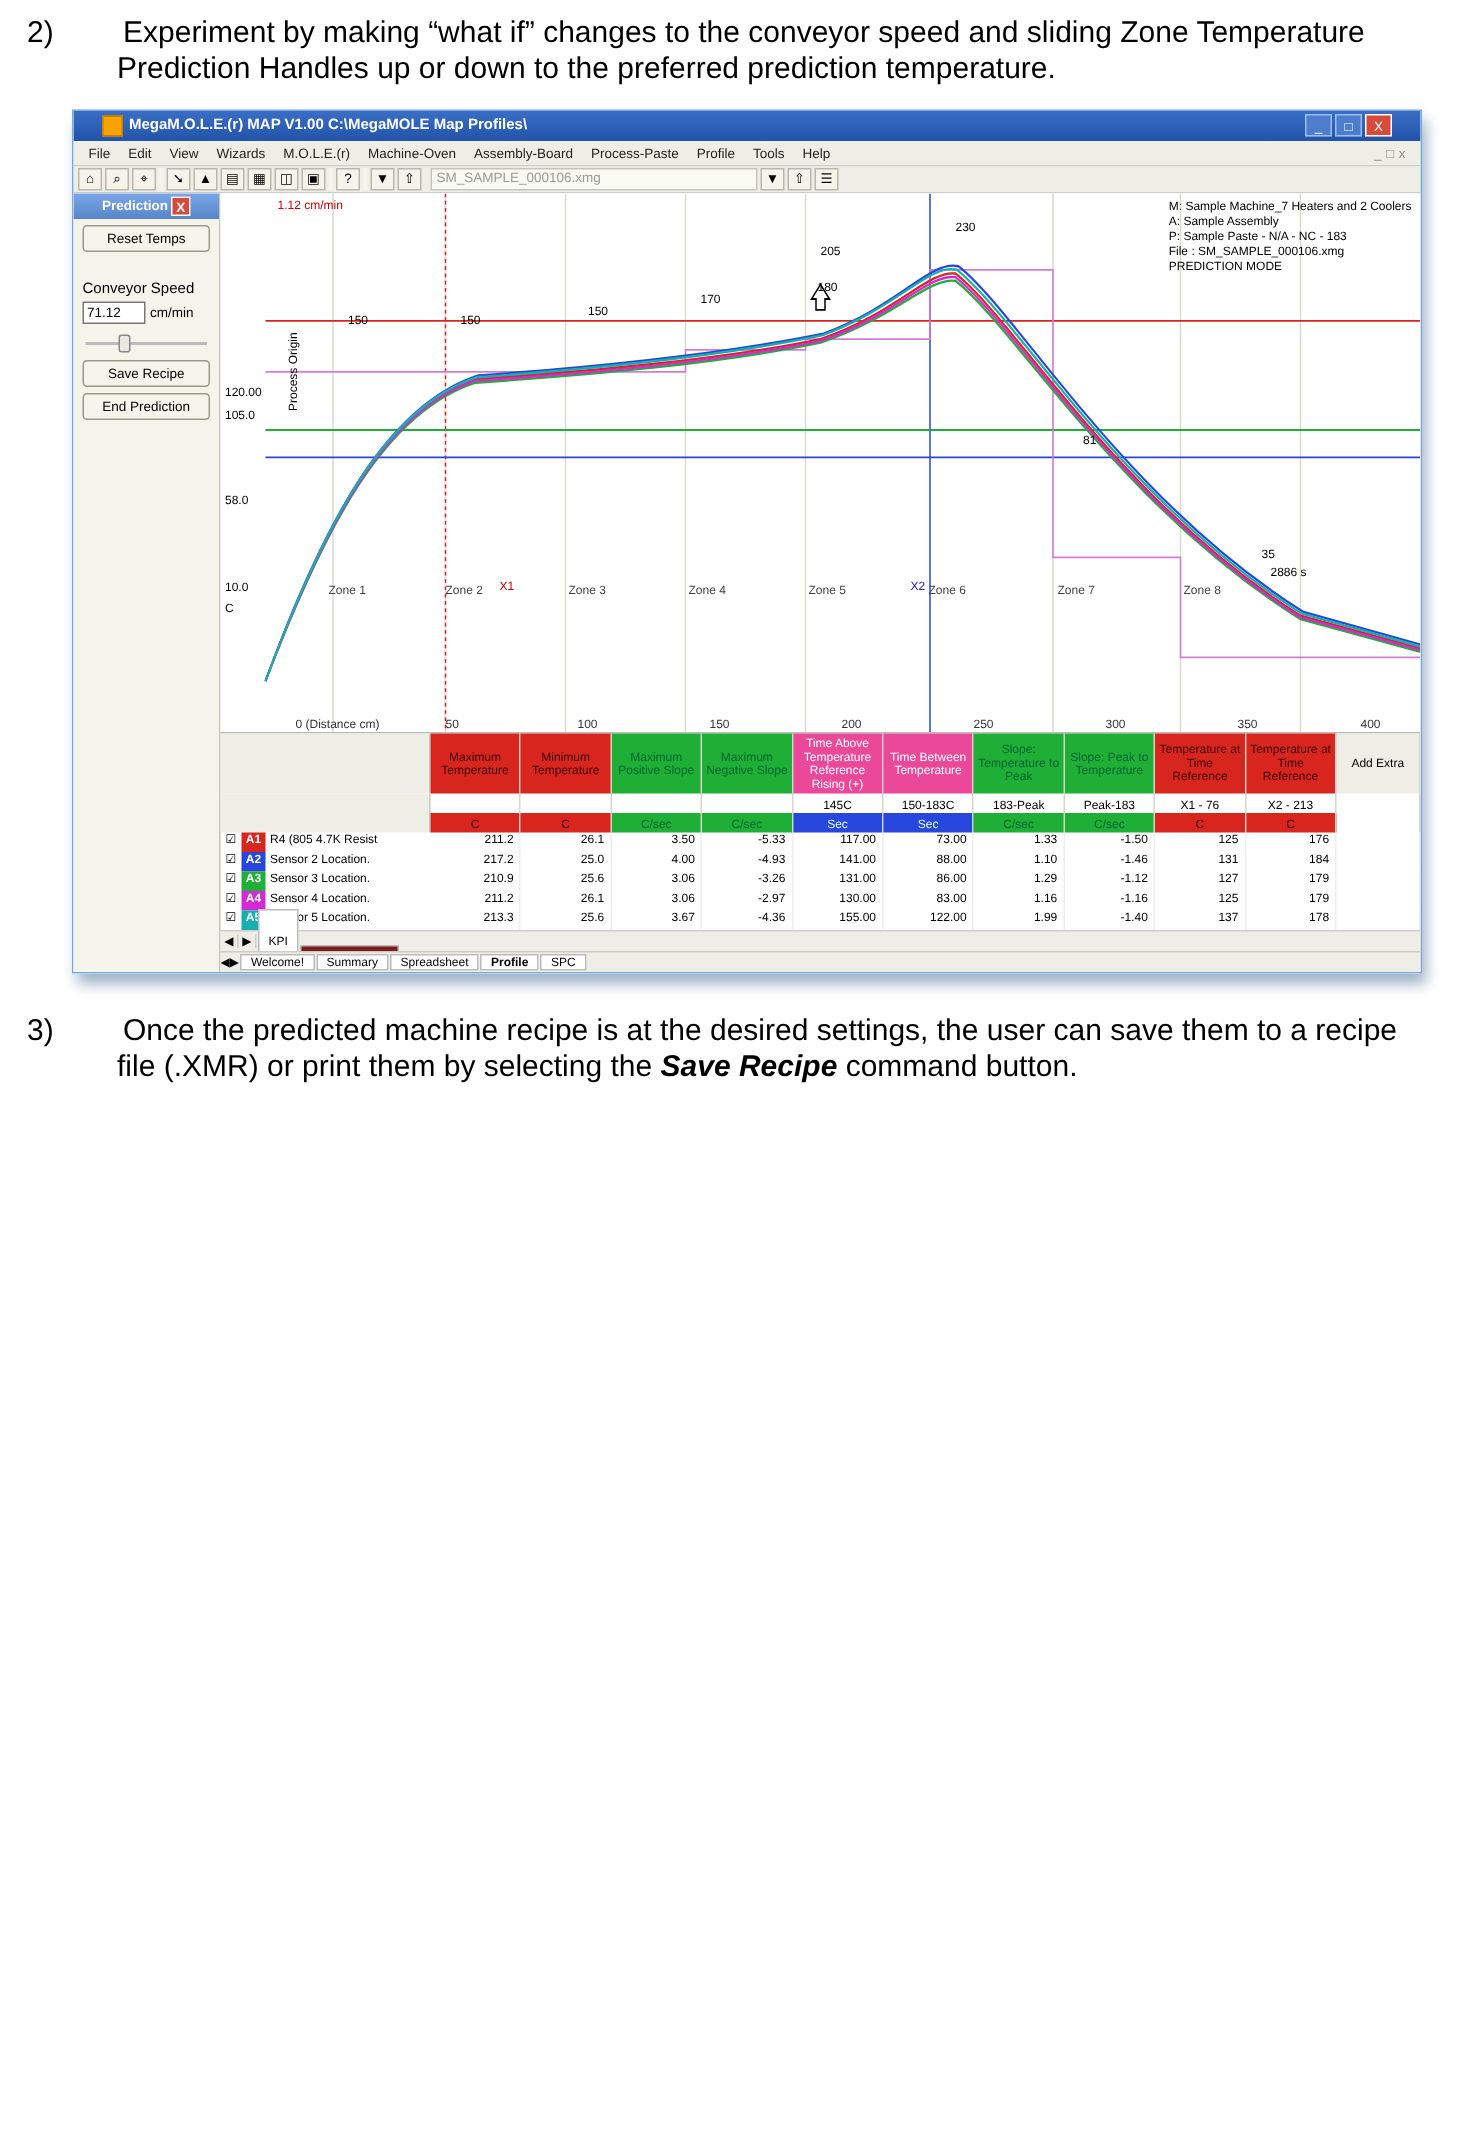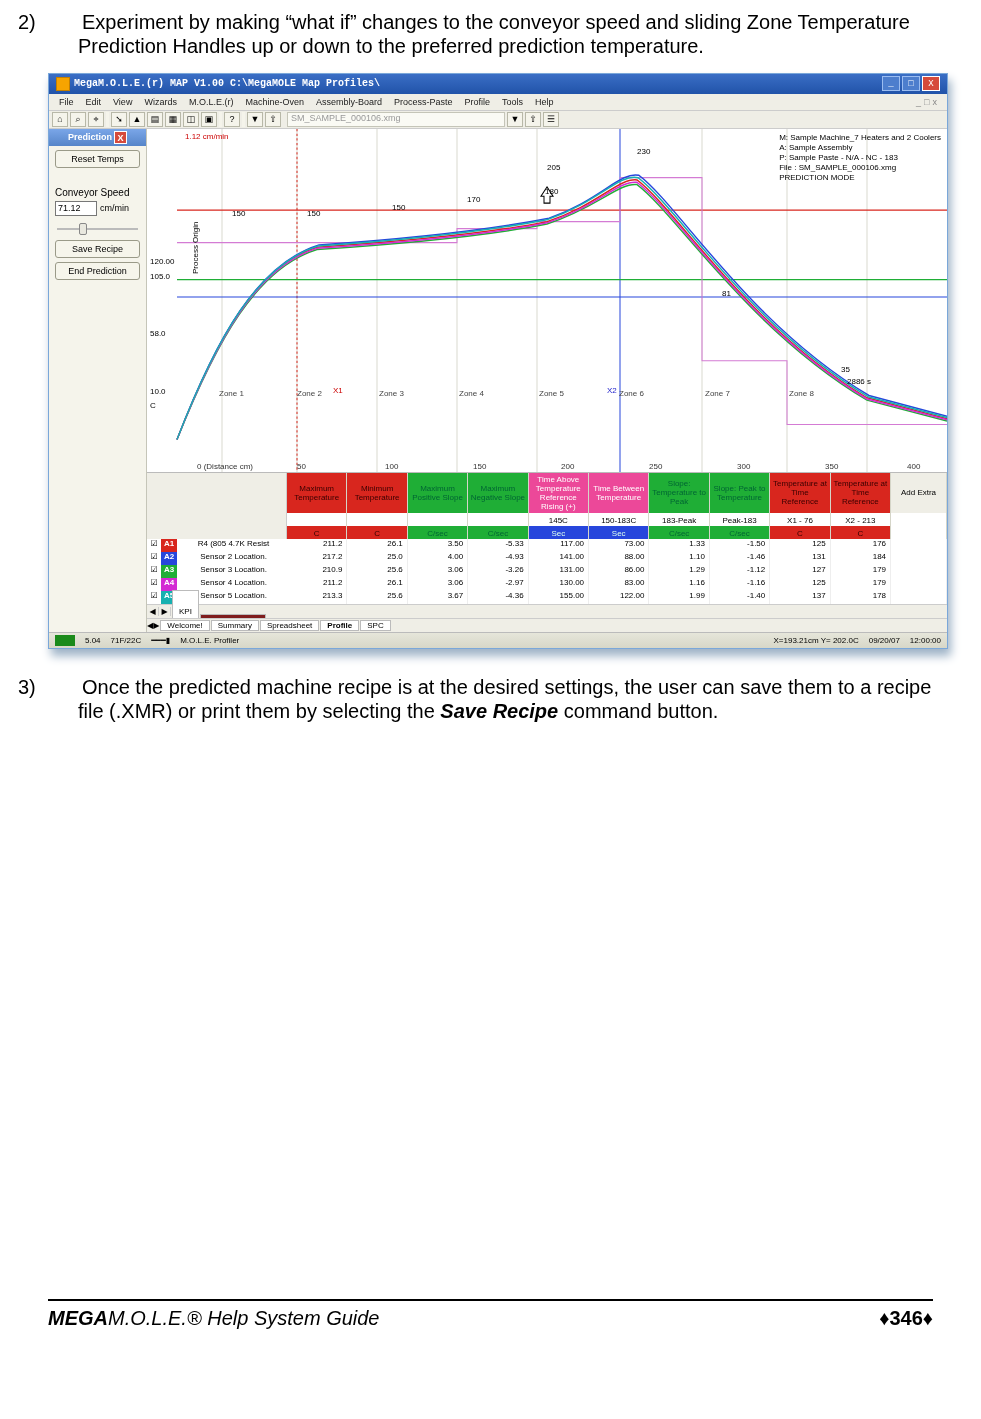--- a/index.html
+++ b/index.html
@@ -11,21 +11,21 @@
   .para { margin:0 0 14px 0; line-height:1.22; }
   .num  { display:inline-block; width:34px; }
   .indent { margin-left:30px; text-indent:-30px; }
   
   .shot { width:900px; height:576px; margin:4px auto 26px auto;
           border:1px solid #7aa7d9; box-shadow:3px 7px 9px #9eb3c7;
           font-family:Tahoma,Arial,sans-serif; font-size:9px; color:#000;
           display:flex; flex-direction:column; overflow:hidden; }
   
   .titlebar { height:20px; background:linear-gradient(#3a6ec5,#2153a9);
-              color:#fff; display:flex; align-items:center; padding:0 7px;font-family:Liberation Mono, monospace; }
+              color:#fff; display:flex; align-items:center; padding:0 19px; }
   .tb-icon { width:14px; height:14px; background:#f7a400; margin-right:4px; border:1px solid #c47f00; }
   .tb-txt  { flex:1; font-weight:bold; font-size:10px; }
   .tb-btns { display:flex; gap:2px; }
   .tb-btn  { width:18px; height:15px; background:#4d7ecd; border:1px solid #9bbdf1;
              display:flex; align-items:center; justify-content:center; color:#fff; font-size:9px;}
   .tb-close{ background:#d64b3c; border-color:#fff; }
   
   .menubar { height:17px; background:#efeee6; display:flex; align-items:center; gap:12px;
              padding:0 10px; font-size:9px; color:#222; border-bottom:1px solid #ccc; }
   .mclose  { margin-left:auto; display:flex; gap:3px; color:#888;}
@@ -77,21 +77,21 @@
   .gcol.end  { background:#efeee6; }
   .grow2{ display:flex; height:13px; }
   .grow2 .lead{ width:140px; background:#efeee6; border-right:1px solid #ccc;}
   .grow2 .c{ flex:1; border-right:1px solid #d5d5c8; text-align:center; padding-top:3px;}
   .units .c.red  { background:#d8261e; color:#300;}
   .units .c.green{ background:#1fae36; color:#063;}
   .units .c.blue { background:#2746dc; color:#dfe;}
   .drow{ display:flex; height:13px; }
   .drow .chk{ width:14px; text-align:center; }
   .drow .tag{ width:16px; color:#fff; text-align:center; font-weight:bold;}
-  .drow .name{ width:110px; padding-left:3px; overflow:hidden;text-align:center;}
+  .drow .name{ width:110px; padding-left:3px; overflow:hidden;}
   .drow .c{ flex:1; border-right:1px solid #eee; text-align:right; padding-right:4px;}
   
   .kpi-bar{ height:14px; background:#efeee6; display:flex; align-items:center; font-size:8px;
             border-top:1px solid #ccc;}
   .kpi-bar .nv{ width:12px; text-align:center; border-right:1px solid #ccc;}
   .kpi-tab{ padding:16px 6px; background:#fff; border:1px solid #bbb; border-bottom:none; margin-left:1px;}
   .kpi-tab.g{ background:#7f1d1d; color:#fff;margin-top:48px;}
   .sheets{ height:14px; background:#efeee6; display:flex; align-items:center; font-size:8px;
            border-top:1px solid #ccc;}
   .sheets .tab{ padding:0 6px; border:1px solid #bbb; background:#fff; margin-left:1px;}
@@ -425,35 +425,20 @@
                 <span class="tab">Welcome!</span>
                 <span class="tab">Summary</span>
                 <span class="tab">Spreadsheet</span>
                 <span class="tab act">Profile</span>
                 <span class="tab">SPC</span>
               </span>
       </div>
     </div>
   </div>
 
-  <div class="status">
-    <div class="box"></div>
-    <span>5.04</span>
-    <span>71F/22C</span>
-    <span>━━━▮</span>
-    <span>M.O.L.E. Profiler</span>
-    <span class="spacer"></span>
-    <span>X=193.21cm Y= 202.0C</span>
-    <span>09/20/07</span>
-    <span>12:00:00</span>
-  </div>
  </div>
 
  <p class="para indent">
   <span class="num">3)</span><span>Once the predicted machine recipe is at the desired settings, the user can save them to a recipe file (.XMR) or print them by selecting the </span><b><i>Save Recipe</i></b><span> command button.</span>
  </p>
 </div>
 
- <div class="pg-footer">
-   <span class="l"><span class="caps">MEGA</span><span style="font-weight:normal;">M.O.L.E.® Help System Guide</span></span>
-   <span class="r dia">♦346♦</span>
- </div>
 </div>
 
 </body></html>

